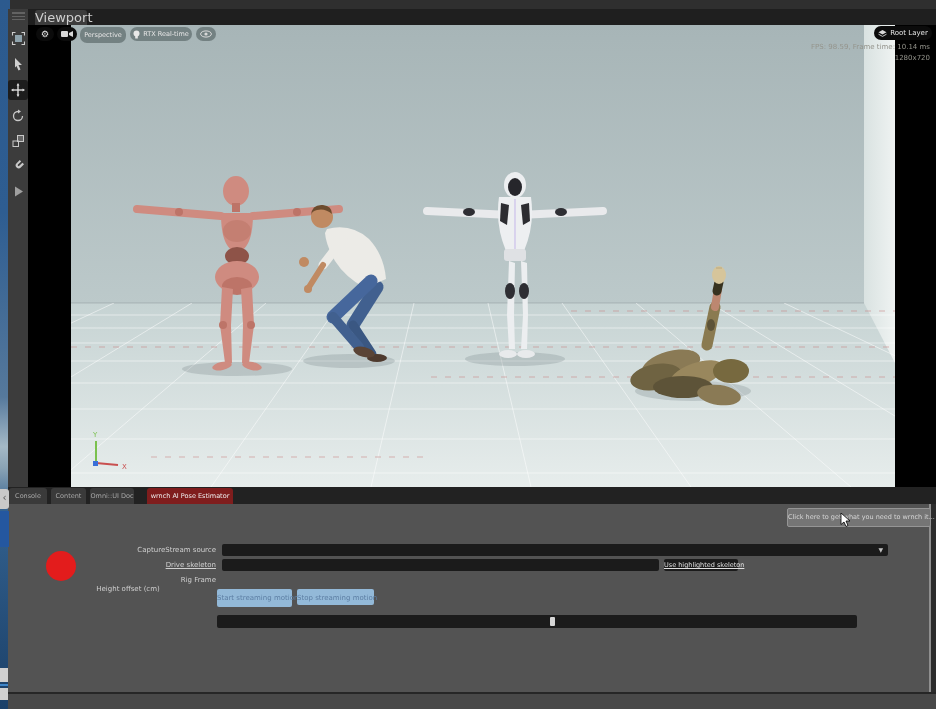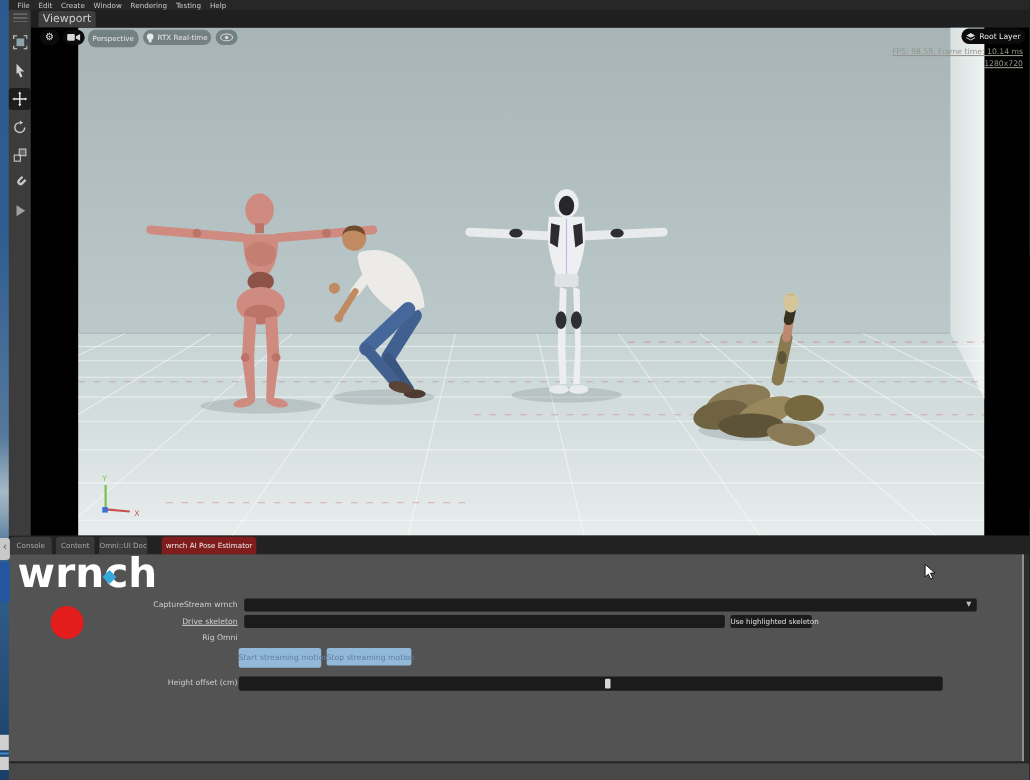--- a/index.html
+++ b/index.html
@@ -15,29 +15,29 @@
   .menubar span{margin-left:8px;cursor:default;}
   
   .toolcol{left:8px;top:9px;width:20px;height:478px;background:#3c3c3c;border-right:1px solid #2a2a2a;}
   .draghandle{left:12px;top:12px;width:13px;height:8px;
     background:repeating-linear-gradient(180deg,#636363 0 1.5px,transparent 1.5px 3.5px);}
   .toolbtn{left:10px;width:16px;height:16px;display:flex;align-items:center;justify-content:center;}
   .toolbtn.active{left:8px;width:20px;height:20px;background:#1d1d1d;border-radius:3px;}
   
   .vtabbar{left:28px;top:9px;width:908px;height:16px;background:#1f1f1f;}
   .vtab{left:35px;top:10px;width:52px;height:15px;background:#3d3d3d;border-radius:3px 3px 0 0;
-    font-size:10px;color:#cfcfcf;text-align:center;line-height:15px;}
+    font-size:13px;color:#cfcfcf;text-align:center;line-height:15px;}
   
   .viewport{left:28px;top:25px;width:908px;height:462px;background:#000;}
   .scene{left:71px;top:25px;width:824px;height:462px;}
   .pillblack{background:#0b0b0b;border-radius:7px;color:#e6e6e6;display:flex;align-items:center;
     justify-content:center;font-size:7px;gap:3px;white-space:nowrap;}
   .pillgray{background:rgba(104,117,118,0.82);border-radius:7px;color:#e6e6e6;display:flex;
     align-items:center;justify-content:center;font-size:6.5px;gap:3px;white-space:nowrap;}
-  .stats{color:#94948c;font-size:7px;text-align:right;white-space:nowrap;text-decoration:underline;}
+  .stats{color:#94948c;font-size:7px;text-align:right;white-space:nowrap;}
   
   .btabbar{left:8px;top:487px;width:928px;height:17px;background:#222222;}
   .btab{top:488px;height:16px;border-radius:3px 3px 0 0;font-size:6.5px;text-align:center;
     line-height:16px;white-space:nowrap;background:#3a3a3a;color:#a8a8a8;}
   .btab.active{background:#7f1d1d;color:#eeeeee;}
   
   .panel{left:8px;top:504px;width:921px;height:189px;background:#535353;}
   .panel-edge{left:929px;top:504px;width:2px;height:189px;background:#8f8f8f;}
   .panel-dark-right{left:931px;top:504px;width:5px;height:205px;background:#2c2c2c;}
   .panel-bottom-border{left:8px;top:692px;width:928px;height:2px;background:#262626;}
@@ -60,29 +60,20 @@
   
   .frag{left:0;}
 </style>
 </head>
 <body>
 
 <div class="root">
 
   <div class="abs desktop"></div>
 
-  <div class="abs menubar">
-    <span>File</span>
-    <span>Edit</span>
-    <span>Create</span>
-    <span>Window</span>
-    <span>Rendering</span>
-    <span>Testing</span>
-    <span>Help</span>
-  </div>
 
   <div class="abs toolcol"></div>
   <div class="abs draghandle"></div>
 
   <div class="abs toolbtn" style="top:30px;">
     <svg width="14" height="14">
         <rect x="4" y="4" width="7" height="7" fill="#8fa3ad"></rect>
       <path d="M1.5 4.5 V1.5 H4.5 M10.5 1.5 H13.5 V4.5 M13.5 10.5 V13.5 H10.5 M4.5 13.5 H1.5 V10.5" fill="none" stroke="#cfcfcf" stroke-width="1.1"></path>
       </svg>
   </div>
@@ -307,42 +298,39 @@
   <div class="abs btabbar"></div>
   <div class="abs btab" style="left:9px;width:38px;">Console</div>
   <div class="abs btab" style="left:51px;width:35px;">Content</div>
   <div class="abs btab" style="left:90px;width:44px;">Omni::UI Doc</div>
   <div class="abs btab active" style="left:147px;width:86px;">wrnch AI Pose Estimator</div>
 
   <div class="abs panel"></div>
   <div class="abs panel-edge"></div>
   <div class="abs panel-dark-right"></div>
 
-  <div class="abs logo">
-    <span>wrnch</span>
-    <span class="abs logo-dot"></span>
-  </div>
   <div class="abs record"></div>
 
-
-  <div class="abs flabel" style="left:40px;top:545px;">CaptureStream wrnch</div>
+  <div class="abs helpbtn">Click here to get what you need to wrnch it...</div>
+
+  <div class="abs flabel" style="left:40px;top:545px;">CaptureStream source</div>
   <div class="abs ffield" style="left:222px;top:544px;width:666px;height:12px;">
     <span class="caret">▼</span>
   </div>
 
   <div class="abs flabel" style="left:40px;top:560px;text-decoration:underline;">Drive skeleton</div>
   <div class="abs ffield" style="left:222px;top:559px;width:437px;height:12px;"></div>
-  <div class="abs smallbtn" style="left:664px;top:559px;width:74px;height:12px;">Use highlighted skeleton</div>
-
-  <div class="abs flabel" style="left:40px;top:575px;">Rig Omni</div>
+  <div class="abs smallbtn" style="left:664px;top:559px;width:74px;height:12px;text-decoration:underline;">Use highlighted skeleton</div>
+
+  <div class="abs flabel" style="left:40px;top:575px;">Rig Frame</div>
 
   <div class="abs bluebtn" style="left:217px;top:589px;width:75px;height:18px;">Start streaming motion</div>
   <div class="abs bluebtn" style="left:297px;top:589px;width:77px;height:16px;">Stop streaming motion</div>
 
-  <div class="abs flabel" style="left:40px;top:616px;">Height offset (cm)</div>
+  <div class="abs flabel" style="left:40px;top:584px;text-align:center;">Height offset (cm)</div>
   <div class="abs slider" style="left:217px;top:615px;width:640px;height:13px;">
     <span class="slider-handle" style="left: 52%;"></span>
   </div>
 
   <div class="abs panel-bottom-border"></div>
   <div class="abs bottomstrip"></div>
 
   <svg class="abs" style="left:840px;top:513px;" width="12" height="16">
     <polygon points="1,0 1,11.5 4,9 6,13.5 8,12.5 6,8 10,8" fill="#ffffff" stroke="#000000" stroke-width="0.8"></polygon>
   </svg>

